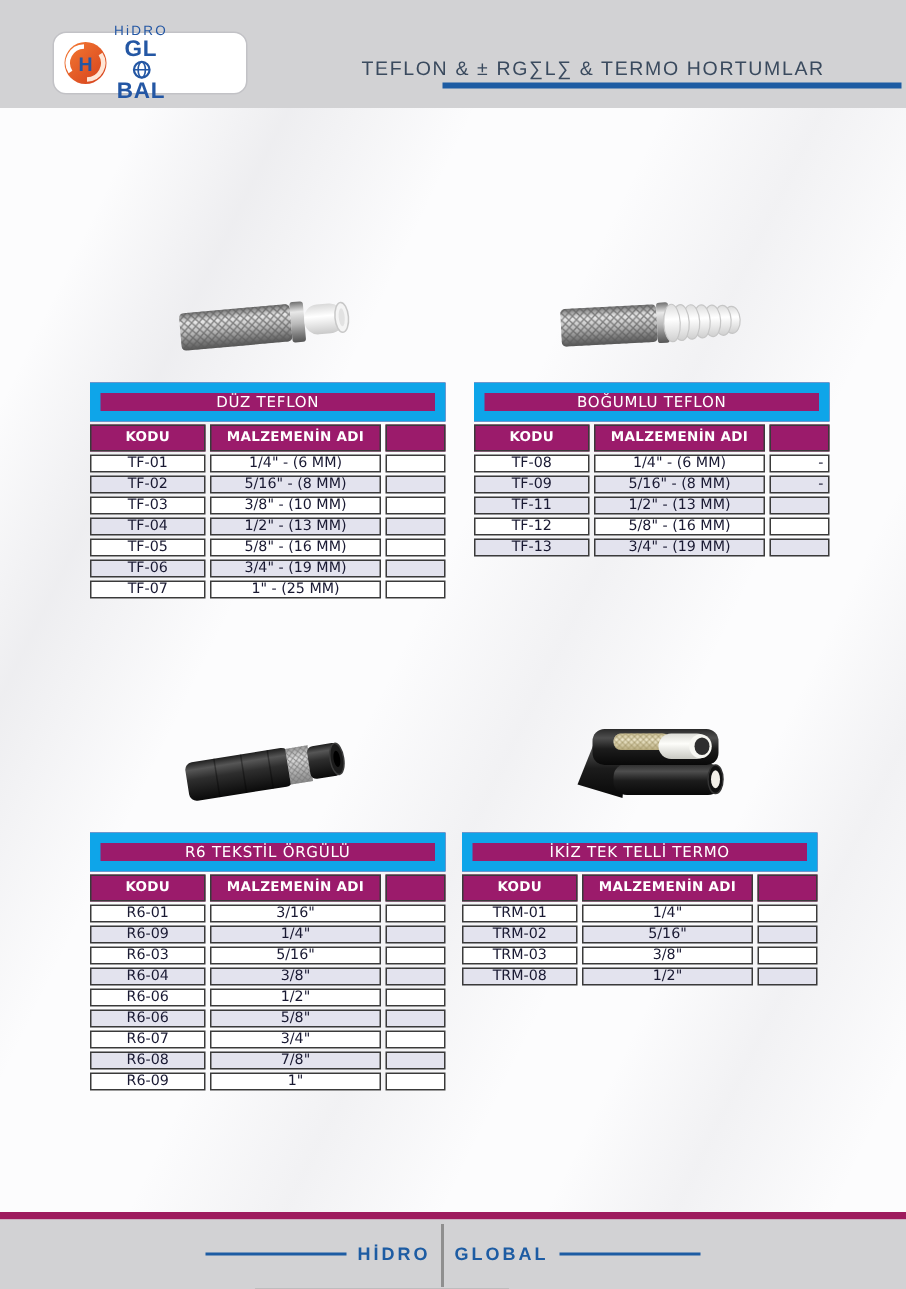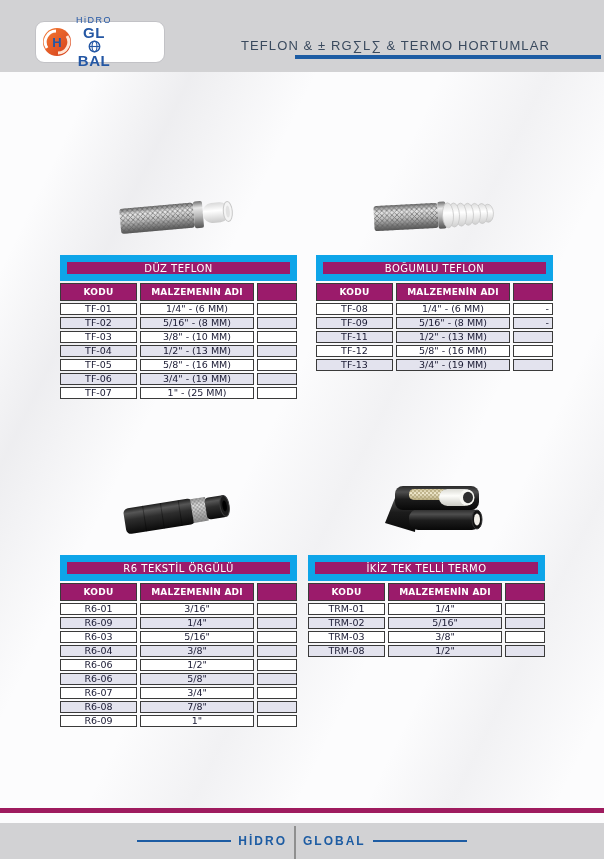--- a/index.html
+++ b/index.html
@@ -30,21 +30,21 @@
   .t-head th{background:#9b1b6b;color:#fff;font-size:9px;font-weight:bold;text-align:center;height:12px;
         border:1px solid #3a3a3a;padding:2px;letter-spacing:0.2px;}
   .ptable td{background:#fff;border:1px solid #3a3a3a;font-size:9.5px;line-height:10px;color:#191932;
         text-align:center;height:10px;padding:0;}
   .ptable tr.alt td{background:#e3e3ee;}
   .ptable td.dash{text-align:right;padding-right:3px;}
   #table0{left:57px;top:253px;} #table1{left:313px;top:253px;}
   #table2{left:57px;top:553px;} #table3{left:305px;top:553px;}
   
   .footer-bar{position:absolute;left:0;bottom:46px;width:604px;height:5px;background:#9e1b5e;z-index:2;}
-  .footer{position:absolute;left:0;bottom:0;width:604px;height:36px;background:#d2d2d4;z-index:2;
+  .footer{position:absolute;left:0;bottom:0;width:604px;height:46px;background:#d2d2d4;z-index:2;
         display:flex;align-items:center;justify-content:center;gap:7px;}
   .f-line{width:94px;height:2px;background:#1d5ca3;}
   .f-text{font-size:12px;font-weight:bold;color:#1d5ca3;letter-spacing:2px;}
   .f-div{width:2px;height:42px;background:#8f8f8f;align-self:flex-start;margin-top:3px;}
 </style>
 </head>
 <body>
 
 <div class="page">
 

